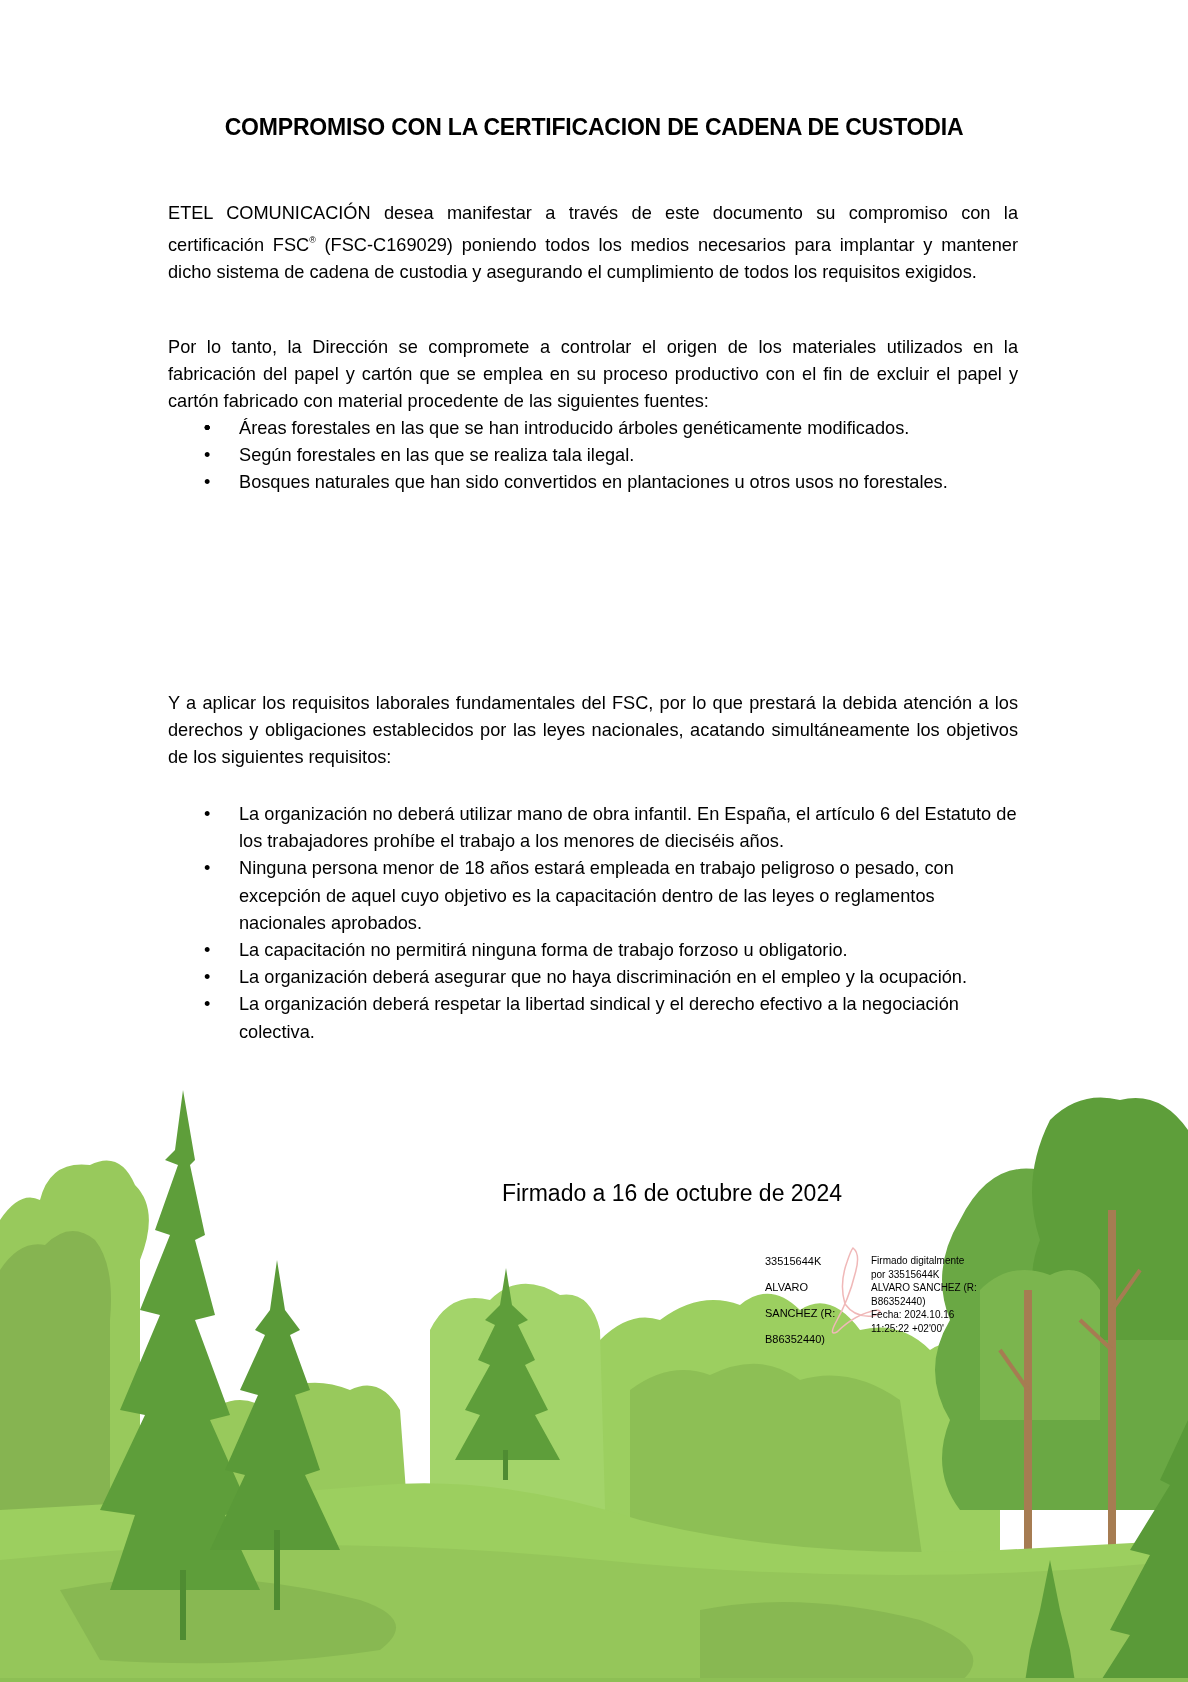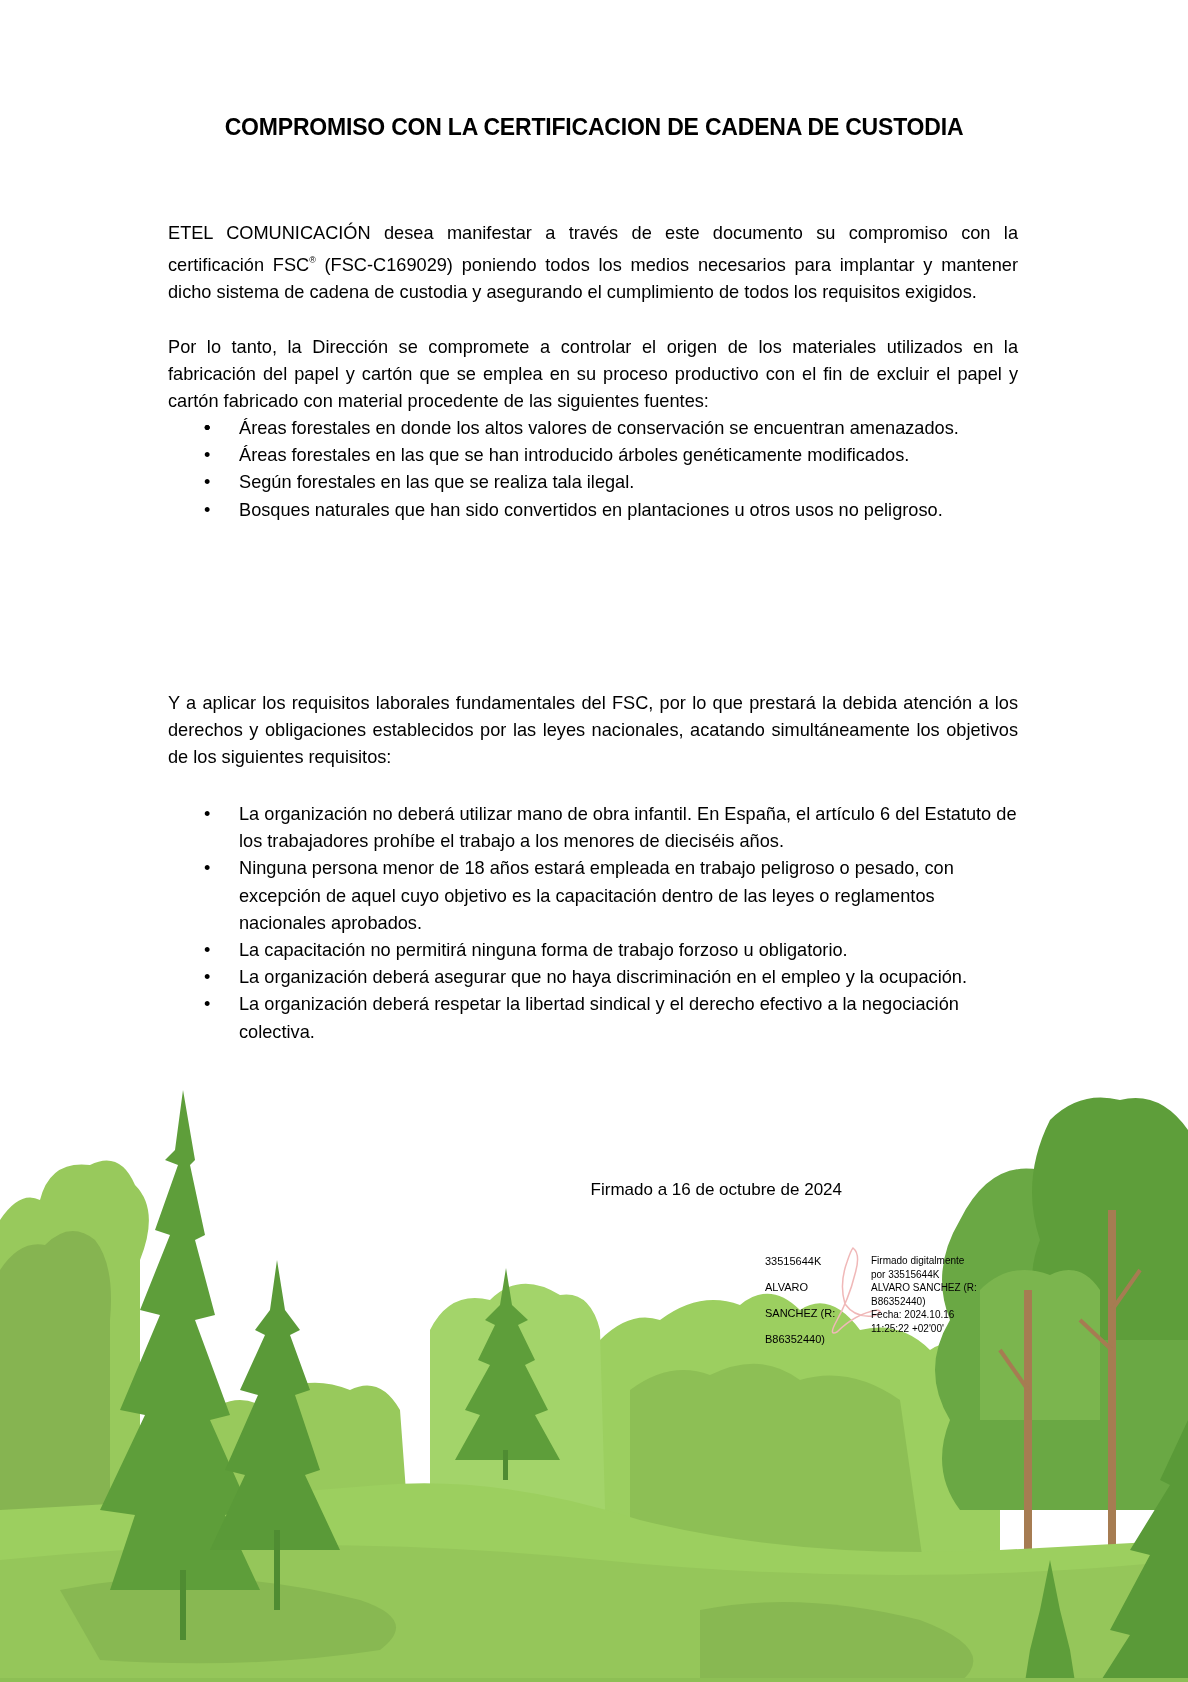--- a/index.html
+++ b/index.html
@@ -2,30 +2,30 @@
 <html><head>
   <meta charset="utf-8">
   <style>
     html, body { margin: 0; padding: 0; background: #ffffff; }
     body { width: 1188px; height: 1682px; position: relative; overflow: hidden; font-family: "Liberation Sans", sans-serif; color: #000; }
     .forest { position: absolute; left: 0; top: 1090px; width: 1188px; height: 592px; z-index: 0; }
     .page { position: absolute; left: 0; top: 0; width: 1012px; height: 1682px; z-index: 1; }
     .title { position: absolute; top: 114px; left: 0; width: 1188px; text-align: center; font-weight: bold; font-size: 23px; letter-spacing: -0.2px; }
     .body-text { position: absolute; left: 168px; width: 850px; font-size: 18.2px; line-height: 27.2px; }
     .para { text-align: justify; text-align-last: left; margin: 0; }
-    .p1 { top: 200px; margin-top: 20px; }
+    .p1 { top: 200px; }
     .p2 { top: 334px; }
     .p3 { top: 690px; }
     ul.blist { position: absolute; left: 168px; width: 850px; margin: 0; padding: 0; list-style: none; font-size: 18.2px; line-height: 27.2px; }
     ul.blist li { position: relative; padding-left: 71px; }
     ul.blist li .bullet { position: absolute; left: 36px; top: 0; }
     .l1 { top: 415px; }
     .l2 { top: 801px; }
     sup.reg { font-size: 9px; vertical-align: 8px; }
-    .signed-date { position: absolute; top: 1180px; right: 170px; font-size: 17px; }
+    .signed-date { position: absolute; top: 1180px; right: 170px; font-size: 23px; }
     .sig-name { position: absolute; left: 765px; top: 1248px; font-size: 11px; line-height: 26px; white-space: pre-line; }
     .sig-details { position: absolute; left: 871px; top: 1254px; font-size: 10px; line-height: 13.5px; white-space: pre-line; }
     .sig-mark { position: absolute; left: 815px; top: 1244px; width: 70px; height: 96px; z-index: 0; }
   </style>
 </head>
 <body>
 
 <svg class="forest" viewBox="0 0 1188 592" preserveAspectRatio="none" xmlns="http://www.w3.org/2000/svg">
 
   <path d="M0,130 Q20,100 40,110 Q50,70 90,75 Q120,60 135,95 Q160,120 140,170 L140,592 L0,592 Z" fill="#98c95c"></path>
@@ -76,24 +76,24 @@
     <p class="para"><span>ETEL COMUNICACIÓN desea manifestar a través de este documento su compromiso con la certificación FSC</span><sup class="reg">®</sup><span> (FSC-C169029) poniendo todos los medios necesarios para implantar y mantener dicho sistema de cadena de custodia y asegurando el cumplimiento de todos los requisitos exigidos.</span></p>
   </div>
 
   <div class="body-text p2">
     <p class="para">Por lo tanto, la Dirección se compromete a controlar el origen de los materiales utilizados en la fabricación del papel y cartón que se emplea en su proceso productivo con el fin de excluir el papel y cartón fabricado con material procedente de las siguientes fuentes:</p>
   </div>
 
   <ul class="blist l1">
     <li><span class="bullet">•</span></li>
     <li><span class="bullet">•</span></li>
-    <li><span class="bullet">•</span><span>Áreas forestales en donde los altos valores de conservación se encuentran amenazados.</span></li>
+    <li><span class="bullet">•</span></li>
     <li><span class="bullet">•</span><span>Áreas forestales en las que se han introducido árboles genéticamente modificados.</span></li>
     <li><span class="bullet">•</span><span>Según forestales en las que se realiza tala ilegal.</span></li>
-    <li><span class="bullet">•</span><span>Bosques naturales que han sido convertidos en plantaciones u otros usos no peligroso.</span></li>
+    <li><span class="bullet">•</span><span>Bosques naturales que han sido convertidos en plantaciones u otros usos no forestales.</span></li>
   </ul>
 
   <div class="body-text p3">
     <p class="para">Y a aplicar los requisitos laborales fundamentales del FSC, por lo que prestará la debida atención a los derechos y obligaciones establecidos por las leyes nacionales, acatando simultáneamente los objetivos de los siguientes requisitos:</p>
   </div>
 
   <ul class="blist l2">
     <li><span class="bullet">•</span><span>La organización no deberá utilizar mano de obra infantil. En España, el artículo 6 del Estatuto de los trabajadores prohíbe el trabajo a los menores de dieciséis años.</span></li>
     <li><span class="bullet">•</span><span>Ninguna persona menor de 18 años estará empleada en trabajo peligroso o pesado, con excepción de aquel cuyo objetivo es la capacitación dentro de las leyes o reglamentos nacionales aprobados.</span></li>
     <li><span class="bullet">•</span><span>La capacitación no permitirá ninguna forma de trabajo forzoso u obligatorio.</span></li>

